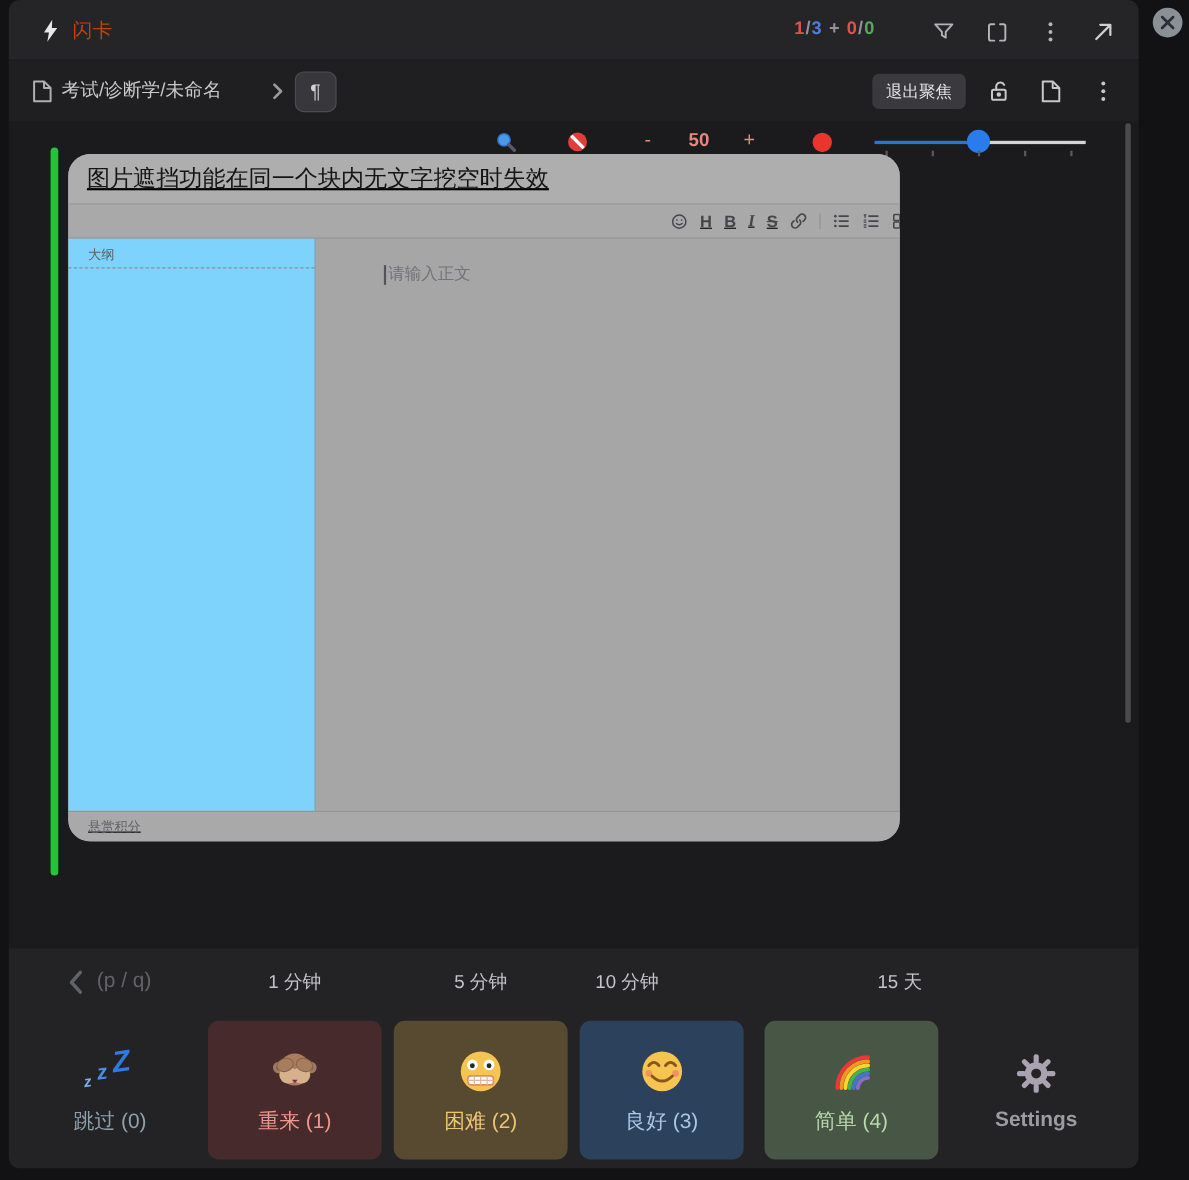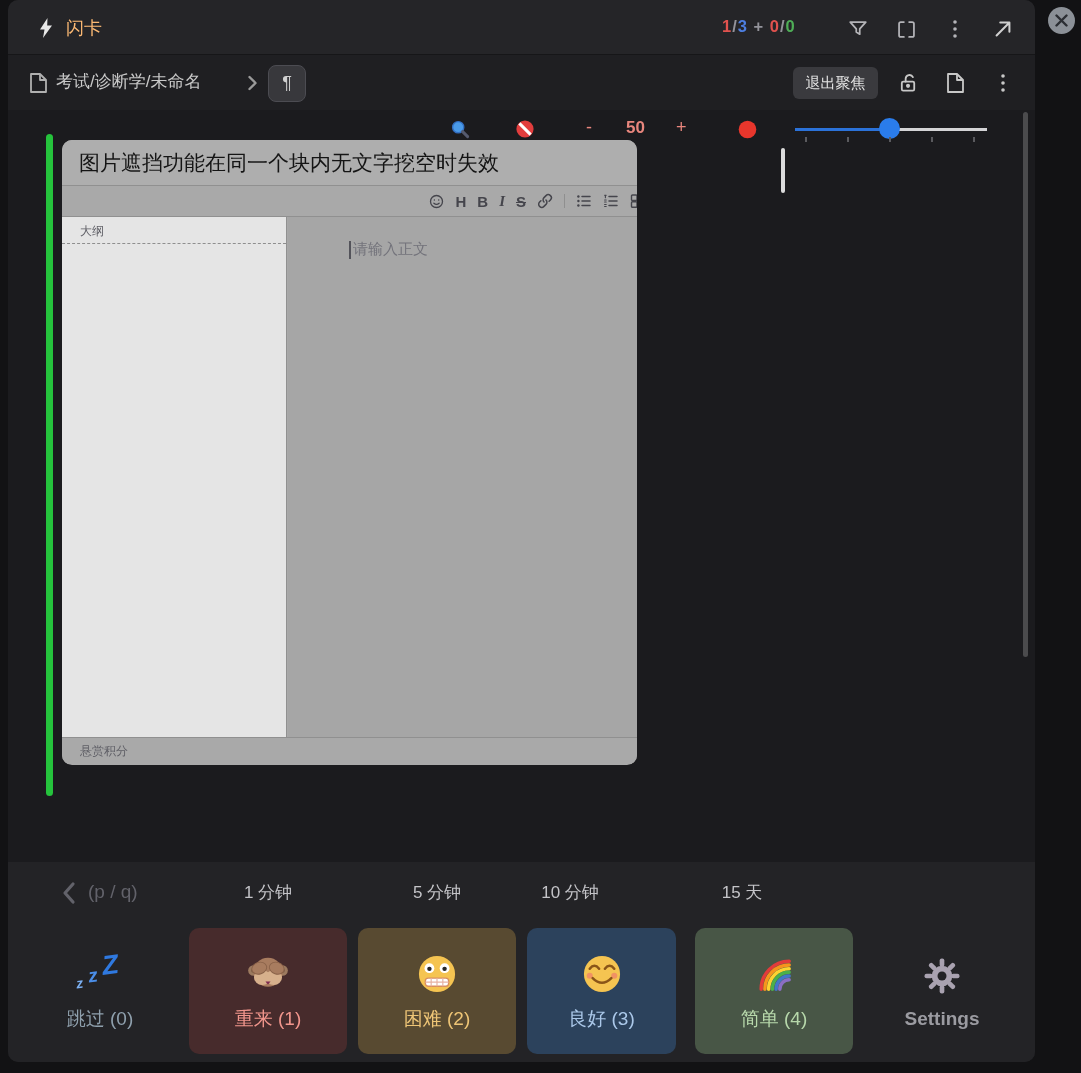--- a/index.html
+++ b/index.html
@@ -4,34 +4,34 @@
 <style>
   html,body{margin:0;padding:0;background:#121214;overflow:hidden;}
   *{box-sizing:border-box;font-family:"Liberation Sans",sans-serif;}
   .stage{position:relative;width:1081px;height:1073px;background:#121214;overflow:hidden;}
   .abs{position:absolute;}
   .window{left:8px;top:0;width:1027px;height:1062px;background:#1b1b1e;border-radius:10px;}
   .titlebar{left:8px;top:0;width:1027px;height:55px;background:#252528;border-radius:10px 10px 0 0;border-bottom:1px solid #161618;}
   .crumbbar{left:8px;top:55px;width:1027px;height:55px;background:#1f1f22;}
   .content{left:8px;top:110px;width:1027px;height:752px;background:#1b1b1e;}
   .reviewbar{left:8px;top:862px;width:1027px;height:200px;background:#232326;border-radius:0 0 10px 10px;}
-  .apptitle{color:#fdba74;font-size:18px;}
+  .apptitle{color:#c2410c;font-size:18px;}
   .counter{font-size:16.5px;font-weight:600;letter-spacing:1px;white-space:nowrap;}
   .c-red{color:#e0524e}.c-blue{color:#4d7ee0}.c-gray{color:#93939a}.c-green{color:#4fae57}
   .iconbtn{display:flex;align-items:center;justify-content:center;cursor:pointer;}
   .crumbtext{color:#c9c9c9;font-size:17px;white-space:nowrap;}
   .pilcrow{background:#38383c;border:1px solid #4c4c52;border-radius:8px;color:#d0d0d0;font-size:18px;display:flex;align-items:center;justify-content:center;}
   .exitbtn{background:#3a3a3e;border-radius:6px;color:#e5e5e5;font-size:15px;display:flex;align-items:center;justify-content:center;}
   .zoomtxt{color:#e8867d;font-size:18px;font-weight:500;}
-  .card{left:62px;top:140px;width:575px;height:625px;background:#a9a9a9;border-radius:10px;overflow:hidden;}
+  .card{left:62px;top:140px;width:756px;height:625px;background:#a9a9a9;border-radius:20px;overflow:hidden;text-decoration:underline;}
   .card-title{height:46px;line-height:46px;padding-left:17px;background:#aeaeae;border-bottom:1px solid #909090;color:#151515;font-size:21px;font-weight:500;white-space:nowrap;overflow:hidden;}
   .card-toolbar{height:31px;background:#a9a9a9;border-bottom:1px solid #909090;display:flex;align-items:center;justify-content:flex-end;gap:11px;color:#4b4b52;padding-right:0;}
   .fmt{font-size:15px;color:#45454c;}
   .card-body{position:relative;height:520px;}
-  .outline-pane{position:absolute;left:0;top:0;width:225px;height:100%;background:#e5e5e5;border-right:1px solid #909090;}
+  .outline-pane{position:absolute;left:0;top:0;width:225px;height:100%;background:#7dd3fc;border-right:1px solid #909090;}
   .outline-label{position:absolute;left:18px;top:6px;font-size:12px;color:#5f5f66;}
   .outline-dash{position:absolute;left:0;top:26px;width:100%;border-bottom:1px dashed #8e8e8e;}
   .editor-pane{position:absolute;left:226px;top:0;right:0;height:100%;background:#a6a6a6;}
   .placeholder{position:absolute;left:287px;top:11px;font-size:15px;color:#73737b;display:flex;align-items:center;margin-top:12px;}
   .caret{width:2px;height:18px;background:#53535a;margin-right:2px;}
   .bounty{height:27px;line-height:27px;border-top:1px solid #909090;background:#a9a9a9;padding-left:18px;font-size:12px;color:#5f5f66;}
   .greenstripe{left:46px;top:134px;width:7px;height:662px;background:#25c33c;border-radius:4px;}
   .blockcursor{left:781px;top:148px;width:4px;height:45px;background:#dcdcdc;border-radius:2px;}
   .scrollthumb{left:1023px;top:112px;width:5px;height:545px;background:#4b4b4d;border-radius:3px;}
   .tick{position:absolute;top:137px;width:2px;height:5px;background:#5a5a5e;}
@@ -240,21 +240,21 @@
   <div class="abs iconbtn" style="left:58px;top:880px;width:22px;height:26px;">
     <svg width="16" height="24" viewBox="0 0 16 24" fill="none" stroke="#62626a" stroke-width="3.2" stroke-linecap="round" stroke-linejoin="round">
         <path d="M12 3 L4 12 L12 21"></path>
       </svg>
   </div>
   <div class="abs navhint" style="left:88px;top:881px;">(p / q)</div>
 
   <div class="interval" style="left:268px;">1 分钟</div>
   <div class="interval" style="left:437px;">5 分钟</div>
   <div class="interval" style="left:570px;">10 分钟</div>
-  <div class="interval" style="left:742px;">15 天</div>
+  <div class="interval" style="left:818px;">15 天</div>
 
   <div class="rbtn" style="left:40px;width:120px;">
     <div class="emoji-slot">
       <div class="zzz">
         <span style="left:4px;top:24px;font-size:14px;color:#7cb0f2;transform:rotate(-8deg);">z</span>
         <span style="left:16px;top:14px;font-size:19px;color:#4b8ee8;transform:rotate(-8deg);">z</span>
         <span style="left:30px;top:0;font-size:27px;color:#2f79e0;transform:rotate(-8deg);">Z</span>
       </div>
     </div>
     <div class="lbl" style="color:#8fa0ad;">跳过 (0)</div>

